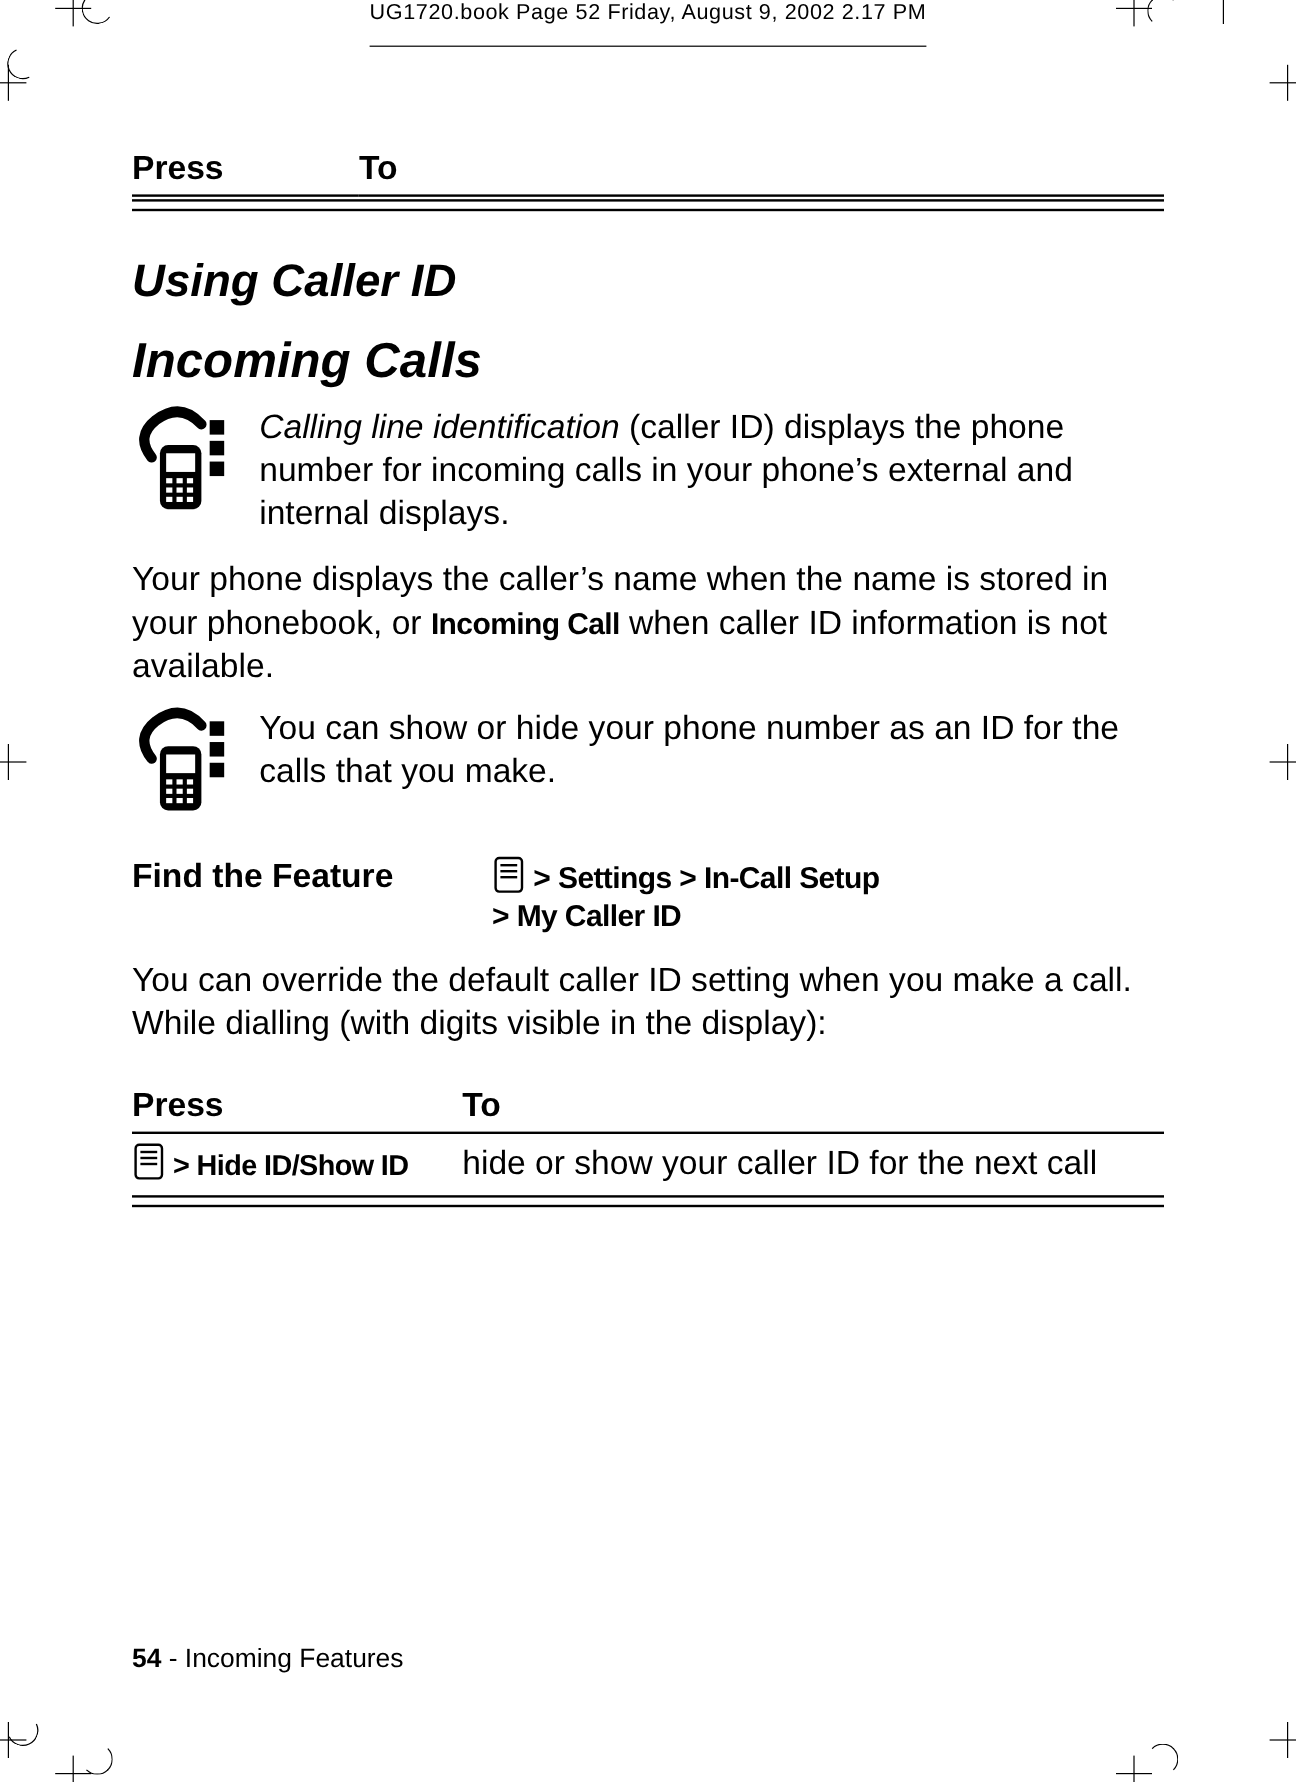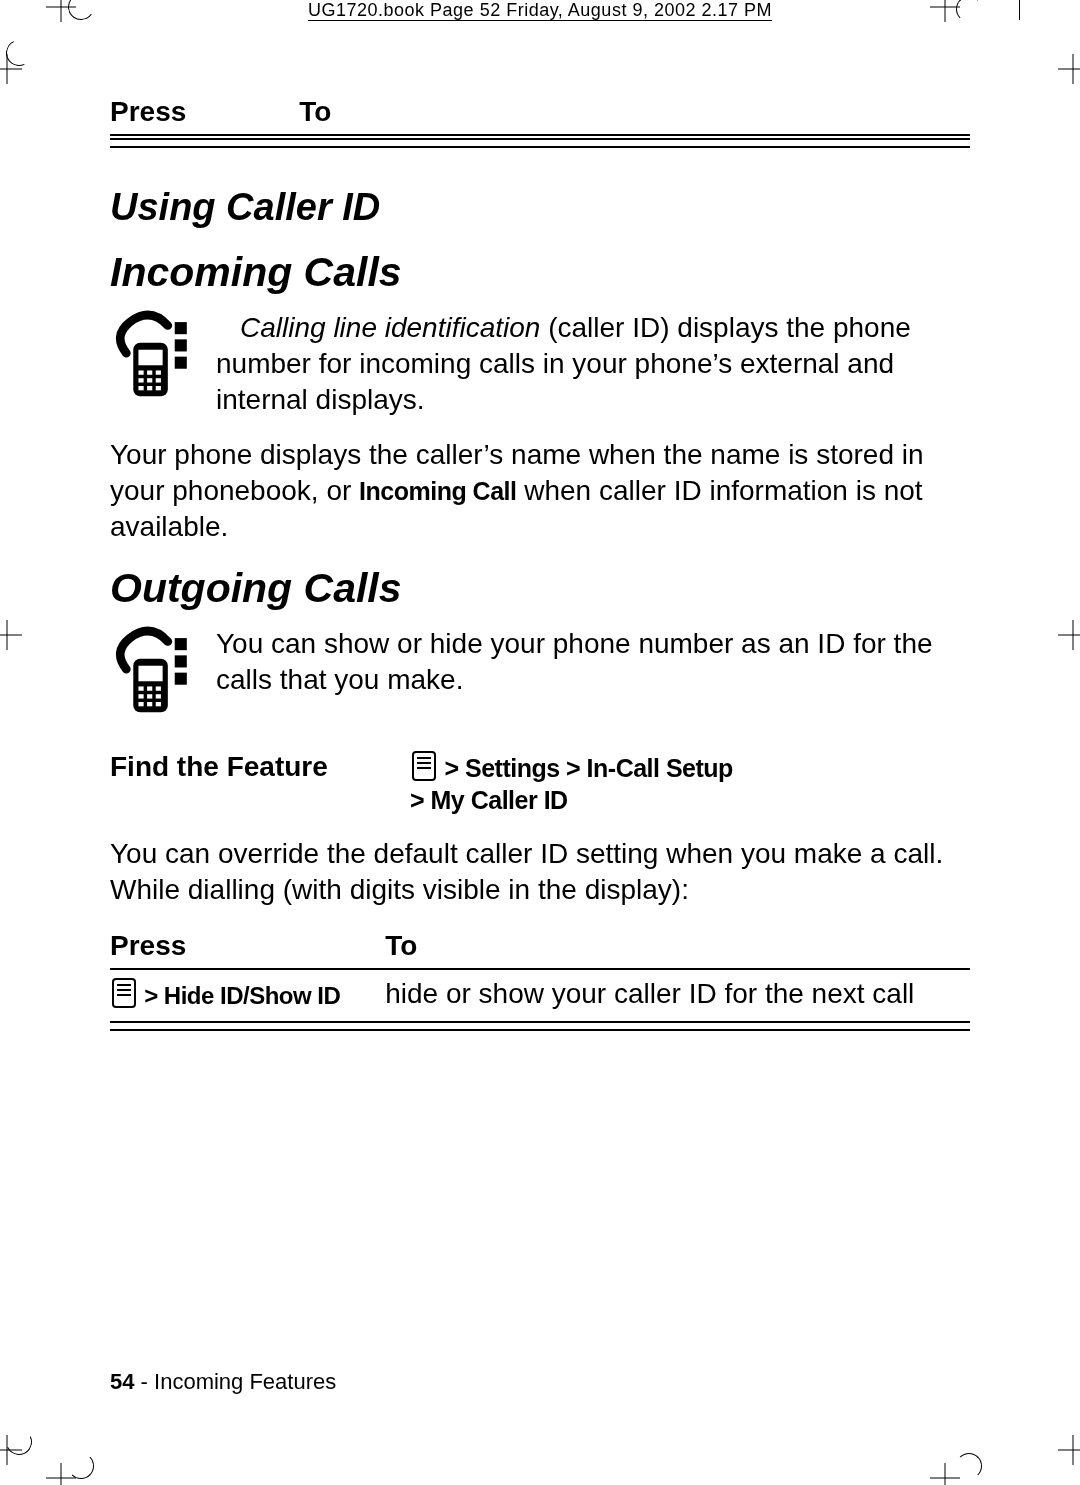--- a/index.html
+++ b/index.html
@@ -29,20 +29,21 @@
     top: 90px;
     left: 110px;
     right: 110px;
     bottom: 90px;
   }
 
   table.proc {
     width: 100%;
     border-collapse: collapse;
     font-size: 28px;
+    margin-top: 28px;
   }
   table.proc th {
     text-align: left;
     font-weight: bold;
     padding: 6px 0;
     border-bottom: 2px solid #000;
   }
   table.proc td {
     padding: 8px 0;
     vertical-align: top;
@@ -142,21 +143,21 @@
   }
 
   .footer {
     position: absolute;
     bottom: 0;
     left: 0;
     font-size: 22px;
   }
   .footer b { font-weight: bold; }
 
-  .italic { font-style: italic; margin-left: 24px; }
+  .italic { font-style: italic; }
 
   
   .cross {
     position: absolute;
     width: 30px;
     height: 30px;
   }
   .cross::before, .cross::after {
     content:"";
     position:absolute;
@@ -192,21 +193,21 @@
 <div class="cross" style="bottom:20px; left:-8px;"></div>
 <div class="arc" style="bottom:30px; left:6px; transform:rotate(110deg);"></div>
 <div class="cross" style="bottom:20px; right:-8px;"></div>
 
 <div class="cross" style="bottom:-8px; left:46px;"></div>
 <div class="arc" style="bottom:6px; left:68px; transform:rotate(90deg);"></div>
 <div class="cross" style="bottom:-8px; right:120px;"></div>
 <div class="arc" style="bottom:6px; right:98px; transform:rotate(0deg);"></div>
 
 <div class="header-line">
-  <span style="border-bottom:1px solid #000; padding-bottom:0;">UG1720.book  Page 52  Friday, August 9, 2002  2.17 PM</span>
+  <span style="border-bottom:1px solid #000; padding-bottom:18px;">UG1720.book  Page 52  Friday, August 9, 2002  2.17 PM</span>
 </div>
 
 <div class="page">
 
   <table class="proc">
     <tbody>
         <tr>
       <th style="width:22%;">Press</th>
       <th>To</th>
     </tr>
@@ -243,21 +244,20 @@
     <div class="text">
       <p class="para">
         <span class="italic">Calling line identification</span><span> (caller ID) displays the phone number for incoming calls in your phone’s external and internal displays.</span>
       </p>
     </div>
   </div>
   <p class="para" style="margin-top:-6px;">
     <span>Your phone displays the caller’s name when the name is stored in your phonebook, or </span><span class="ui-bold">Incoming Call</span><span> when caller ID information is not available.</span>
   </p>
 
-  <h2 class="sub">Outgoing Calls</h2>
 
   <div class="indent-block">
     <div class="phone-icon">
       <svg viewBox="0 0 100 110">
         <rect x="26" y="38" width="40" height="62" rx="8" fill="#000"></rect>
         <rect x="32" y="46" width="28" height="18" fill="#fff"></rect>
         <g fill="#fff">
           <rect x="32" y="70" width="6" height="5"></rect>
             <rect x="42" y="70" width="6" height="5"></rect>
             <rect x="52" y="70" width="6" height="5"></rect>

